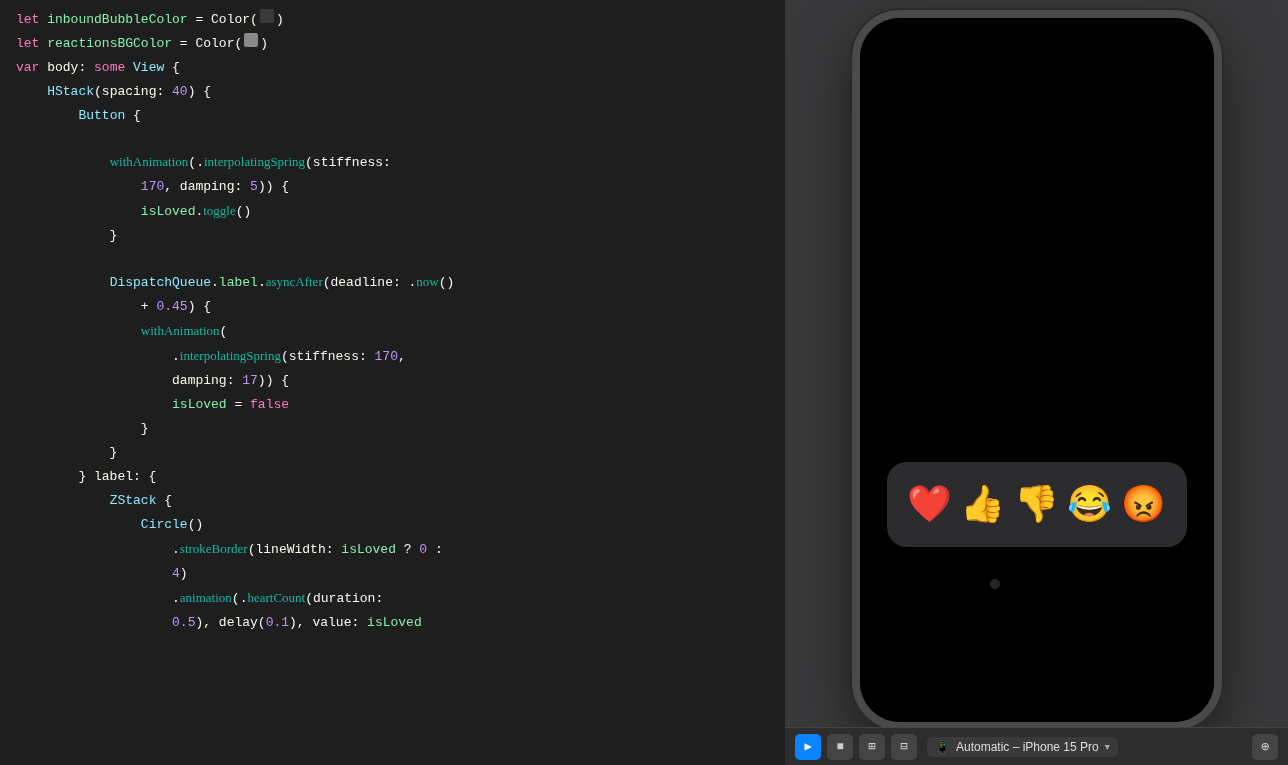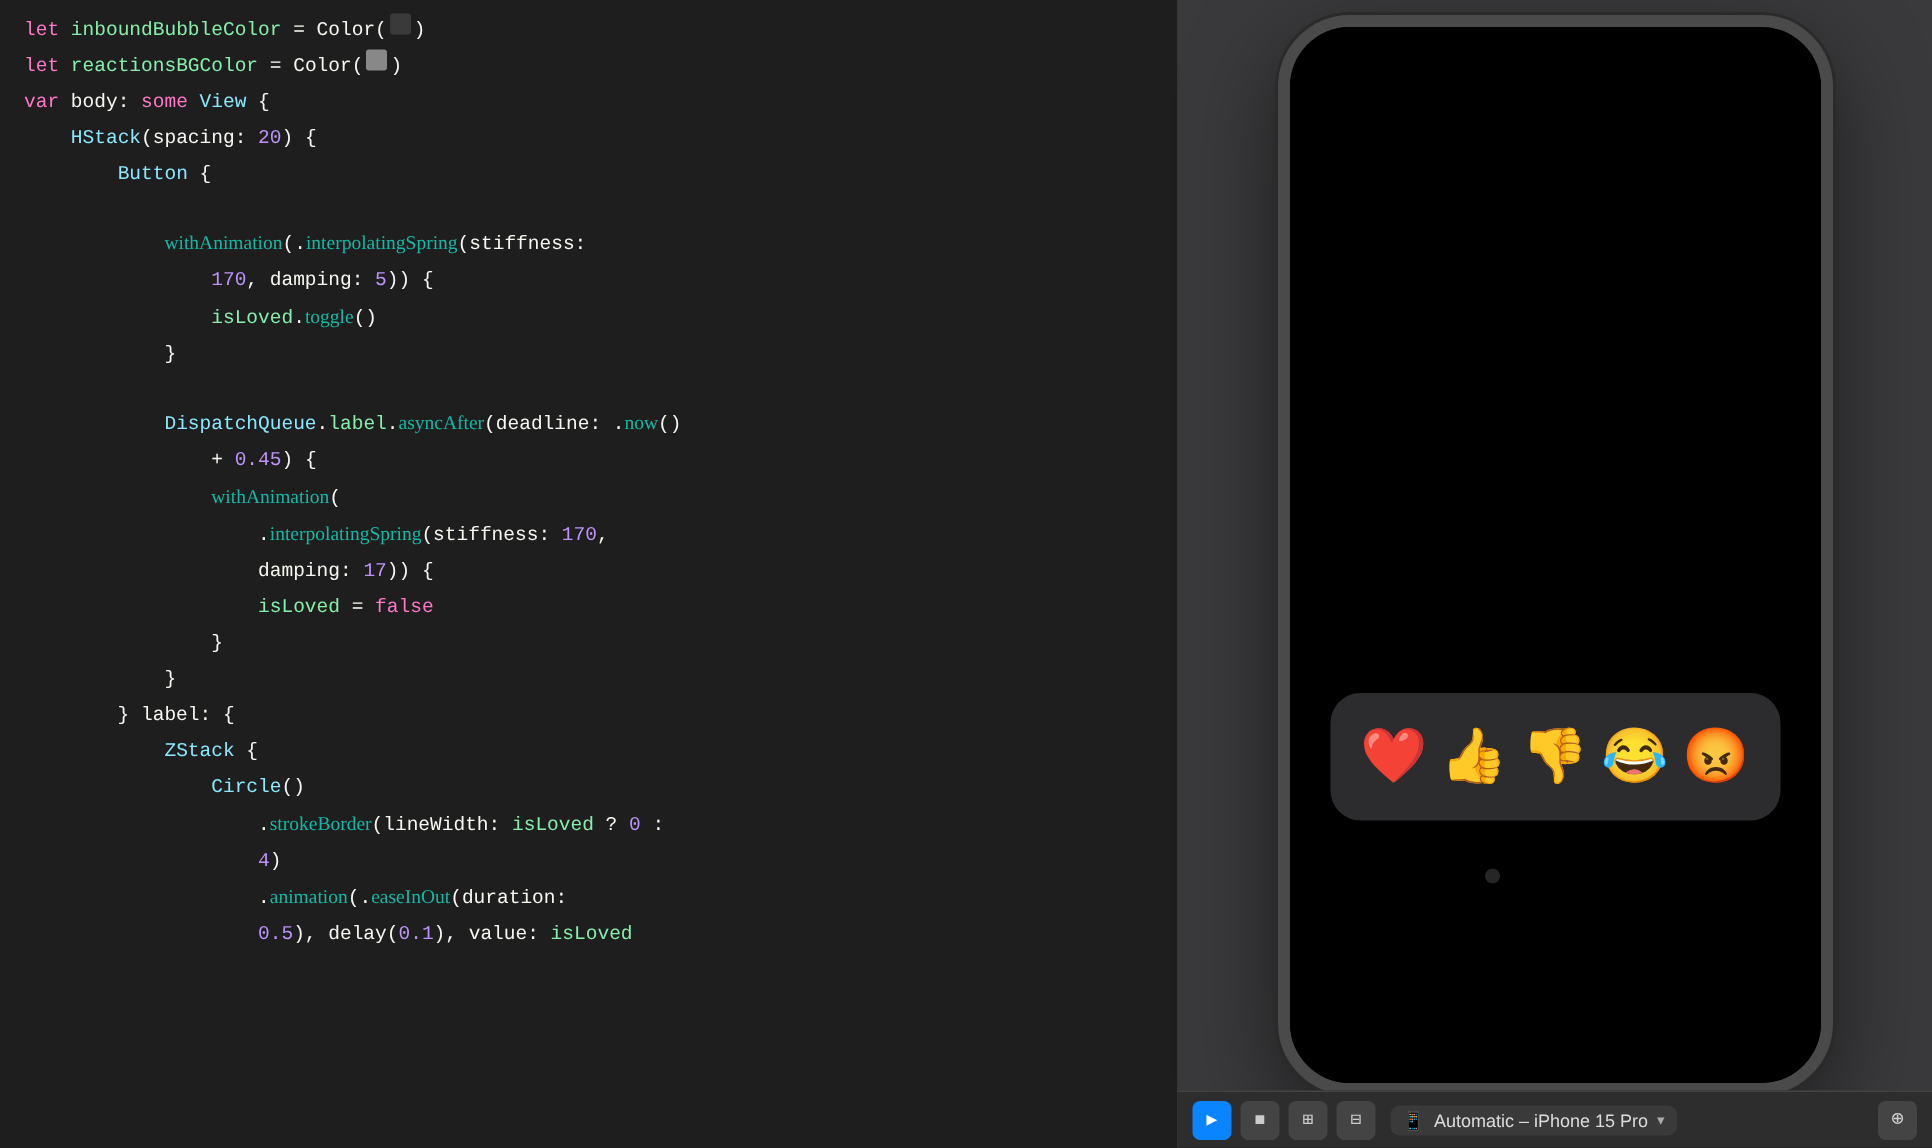--- a/index.html
+++ b/index.html
@@ -201,42 +201,42 @@
       background: #4a4a4a;
     }
   </style>
 </head>
 <body>
 
 <div class="code-panel" id="code-editor">
 <div class="code-line"><span class="kw-let">let </span><span class="var-name">inboundBubbleColor</span><span class="plain"> = </span><span class="plain">Color(</span><span class="color-box" style="background: rgb(58, 58, 58);"></span><span class="plain">)</span></div>
     <div class="code-line"><span class="kw-let">let </span><span class="var-name">reactionsBGColor</span><span class="plain"> = </span><span class="plain">Color(</span><span class="color-box" style="background: rgb(136, 136, 136);"></span><span class="plain">)</span></div>
     <div class="code-line"><span class="kw-var">var </span><span class="plain">body</span><span class="plain">: </span><span class="kw-some">some </span><span class="type-name">View</span><span class="plain"> {</span></div>
-    <div class="code-line"><span class="plain">    </span><span class="type-name">HStack</span><span class="plain">(spacing: </span><span class="number">20</span><span class="plain">) {</span></div>
+    <div class="code-line"><span class="plain">    </span><span class="type-name">HStack</span><span class="plain">(spacing: </span><span class="number">40</span><span class="plain">) {</span></div>
     <div class="code-line"><span class="plain">        </span><span class="type-name">Button</span><span class="plain"> {</span></div>
     <div class="code-line"><span class="plain"></span></div>
     <div class="code-line"><span class="plain">            </span><span class="method-name">withAnimation</span><span class="plain">(.</span><span class="method-name">interpolatingSpring</span><span class="plain">(stiffness:</span></div>
     <div class="code-line"><span class="plain">                </span><span class="number">170</span><span class="plain">, damping: </span><span class="number">5</span><span class="plain">)) {</span></div>
     <div class="code-line"><span class="plain">                </span><span class="var-name">isLoved</span><span class="plain">.</span><span class="method-name">toggle</span><span class="plain">()</span></div>
     <div class="code-line"><span class="plain">            }</span></div>
     <div class="code-line"><span class="plain"></span></div>
     <div class="code-line"><span class="plain">            </span><span class="type-name">DispatchQueue</span><span class="plain">.</span><span class="var-name">label</span><span class="plain">.</span><span class="method-name">asyncAfter</span><span class="plain">(deadline: .</span><span class="method-name">now</span><span class="plain">()</span></div>
     <div class="code-line"><span class="plain">                + </span><span class="number">0.45</span><span class="plain">) {</span></div>
     <div class="code-line"><span class="plain">                </span><span class="method-name">withAnimation</span><span class="plain">(</span></div>
     <div class="code-line"><span class="plain">                    .</span><span class="method-name">interpolatingSpring</span><span class="plain">(stiffness: </span><span class="number">170</span><span class="plain">,</span></div>
     <div class="code-line"><span class="plain">                    damping: </span><span class="number">17</span><span class="plain">)) {</span></div>
     <div class="code-line"><span class="plain">                    </span><span class="var-name">isLoved</span><span class="plain"> = </span><span class="kw-false">false</span></div>
     <div class="code-line"><span class="plain">                }</span></div>
     <div class="code-line"><span class="plain">            }</span></div>
     <div class="code-line"><span class="plain">        } label: {</span></div>
     <div class="code-line"><span class="plain">            </span><span class="type-name">ZStack</span><span class="plain"> {</span></div>
     <div class="code-line"><span class="plain">                </span><span class="type-name">Circle</span><span class="plain">()</span></div>
     <div class="code-line"><span class="plain">                    .</span><span class="method-name">strokeBorder</span><span class="plain">(lineWidth: </span><span class="var-name">isLoved</span><span class="plain"> ? </span><span class="number">0</span><span class="plain"> :</span></div>
     <div class="code-line"><span class="plain">                    </span><span class="number">4</span><span class="plain">)</span></div>
-    <div class="code-line"><span class="plain">                    .</span><span class="method-name">animation</span><span class="plain">(.</span><span class="method-name">easeInOut</span><span class="plain">(duration:</span></div>
+    <div class="code-line"><span class="plain">                    .</span><span class="method-name">animation</span><span class="plain">(.</span><span class="method-name">heartCount</span><span class="plain">(duration:</span></div>
     <div class="code-line"><span class="plain">                    </span><span class="number">0.5</span><span class="plain">), delay(</span><span class="number">0.1</span><span class="plain">), value: </span><span class="var-name">isLoved</span></div>
   </div>
 
 <div class="divider-line"></div>
 
 <div class="simulator-panel">
   <div class="phone-frame">
     <div class="phone-screen">
       <div class="dynamic-island"></div>
 

